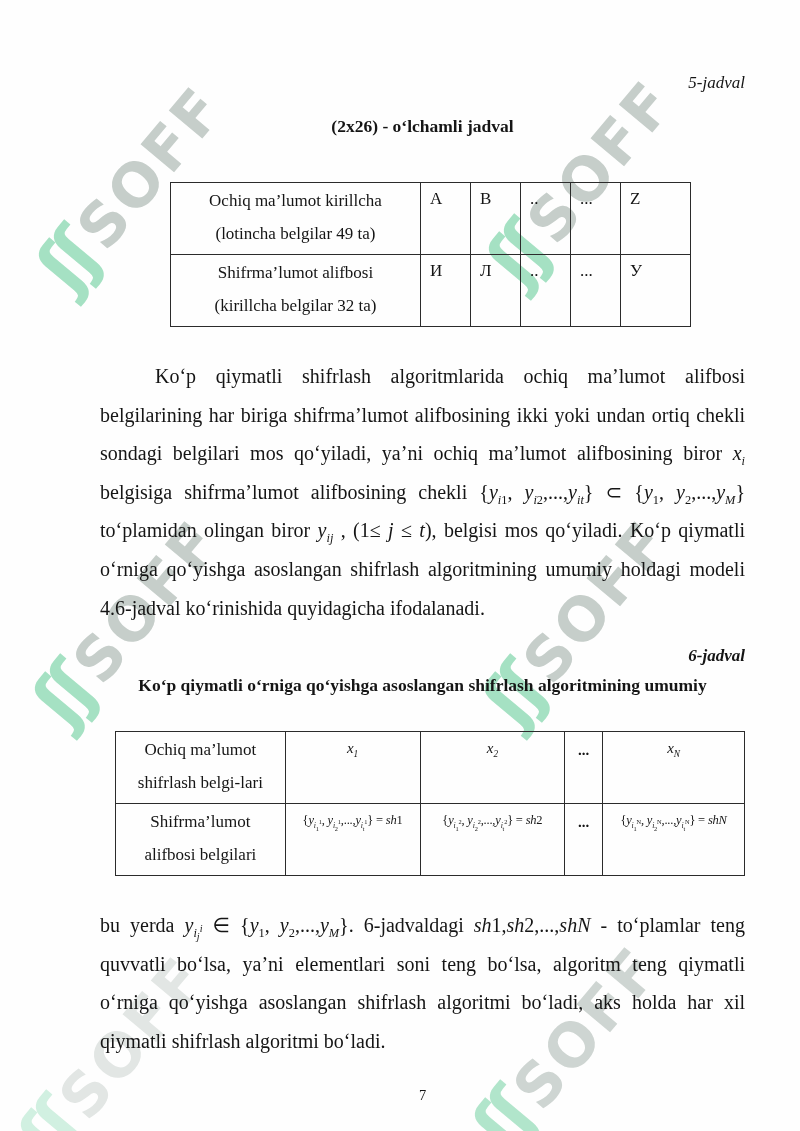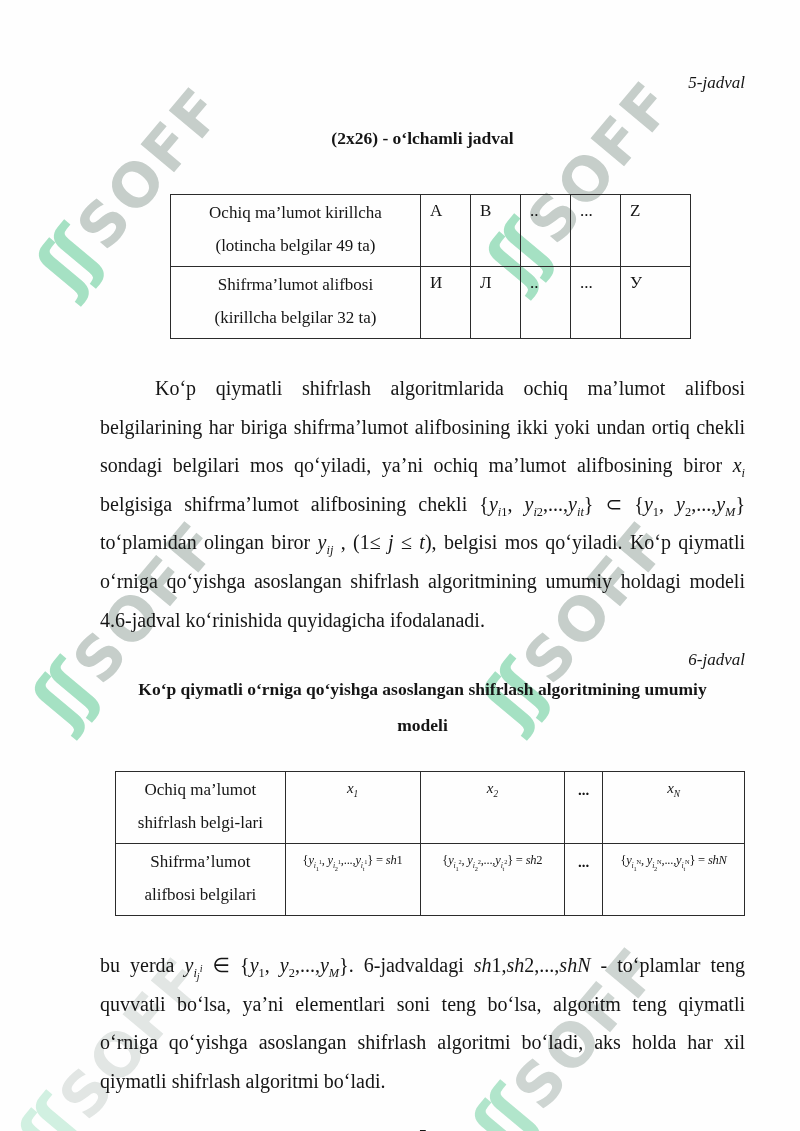--- a/index.html
+++ b/index.html
@@ -52,21 +52,21 @@
     text-align: right;
     font-style: italic;
     font-size: 17px;
     line-height: 22px;
   }
   .tbl-title {
     text-align: center;
     font-weight: bold;
     font-size: 17.5px;
     line-height: 36px;
-    margin-top: 26px;
+    margin-top: 14px;
   }
   .tbl-title-6 { margin-top: 0; }
   
   .t1 {
     border-collapse: collapse;
     margin: 38px 0 0 70px;
   }
   .t1 td {
     border: 1.6px solid #2b2b2b;
     vertical-align: top;
@@ -107,21 +107,21 @@
   .t2 sub, .t2 sup, .para sub, .para sup { font-size: 0.62em; line-height: 0; }
   .t2 sub sub, .t2 sub sup, .para sub sub, .para sub sup { font-size: 0.82em; }
   
   .para {
     font-size: 20px;
     line-height: 38.6px;
     text-align: justify;
     margin-top: 30px;
   }
   .para.indent { text-indent: 55px; }
-  .caption-6 { margin-top: 10px; }
+  .caption-6 { margin-top: 18px; font-weight: bold; }
   .page-number {
     text-align: center;
     font-size: 14.5px;
     margin-top: 26px;
   }
 </style>
 </head>
 <body>
 
 <div class="page">
@@ -173,21 +173,20 @@
         </tr>
       </tbody>
     </table>
 
     <p class="para indent">Ko‘p qiymatli shifrlash algoritmlarida ochiq ma’lumot alifbosi belgilarining har biriga shifrma’lumot alifbosining ikki yoki undan ortiq chekli sondagi belgilari mos qo‘yiladi, ya’ni ochiq ma’lumot alifbosining biror <i>x</i><sub><i>i</i></sub> belgisiga shifrma’lumot alifbosining chekli {<i>y</i><sub><i>i</i>1</sub>, <i>y</i><sub><i>i</i>2</sub>,...,<i>y</i><sub><i>it</i></sub>} ⊂ {<i>y</i><sub>1</sub>, <i>y</i><sub>2</sub>,...,<i>y</i><sub><i>M</i></sub>} to‘plamidan olingan biror <i>y</i><sub><i>ij</i></sub> , (1≤ <i>j</i> ≤ <i>t</i>), belgisi mos qo‘yiladi. Ko‘p qiymatli o‘rniga qo‘yishga asoslangan shifrlash algoritmining umumiy holdagi modeli 4.6-jadval ko‘rinishida quyidagicha ifodalanadi.</p>
 
     <div class="caption caption-6">6-jadval</div>
 
     <div class="tbl-title tbl-title-6">
       <div>Ko‘p qiymatli o‘rniga qo‘yishga asoslangan shifrlash algoritmining umumiy</div>
-      <div>modeli</div>
     </div>
 
     <table class="t2">
       <colgroup>
         <col class="c-lbl">
           <col class="c-f1">
           <col class="c-f2">
           <col class="c-dots">
           <col class="c-fn">
       </colgroup>

